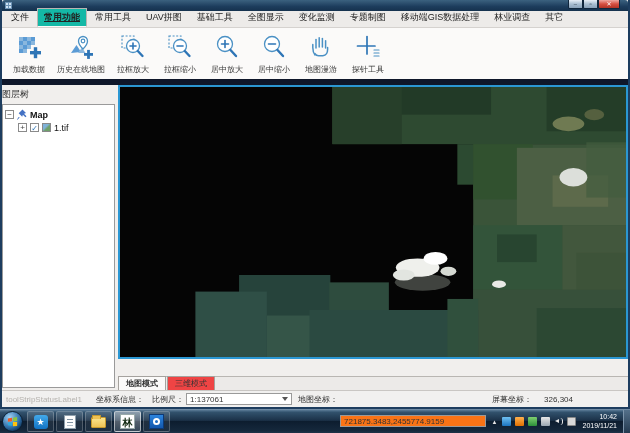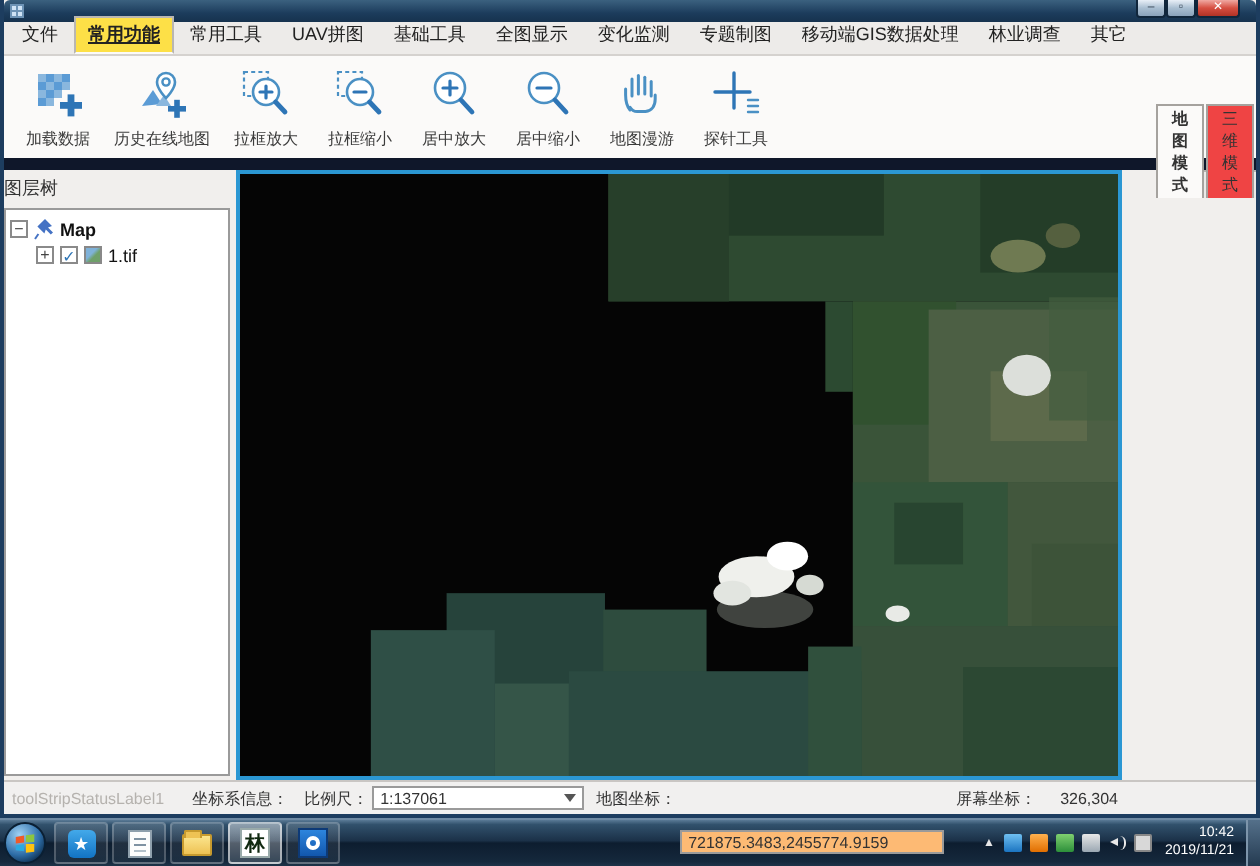--- a/index.html
+++ b/index.html
@@ -20,21 +20,21 @@
   .win-btn { height:9px; font-size:6px; line-height:8px; text-align:center; color:#2a3a4a;
     border:1px solid #10263c; border-top:none; background:linear-gradient(#e8eff7,#a9bed1 50%,#8aa2ba);
     border-radius:0 0 2px 2px; width:15px; }
   .win-btn.close { width:22px; background:linear-gradient(#f0a9a2,#d64f41 50%,#b13225); color:#fff; }
 
   
   .tab-bar { height:17px; flex:0 0 17px; background:#edebe9; border-bottom:1px solid #d5d2cf;
     display:flex; align-items:flex-end; padding-left:2px; }
   .menu-tab { font-size:9px; color:#222; padding:2px 6px 2px; margin-right:1px; white-space:nowrap;
     border:1px solid transparent; }
-  .menu-tab.active { background:#fde047; border:1px solid #b9b6b2; border-bottom:1px solid #fbfaf9;
+  .menu-tab.active { background:#14b8a6; border:1px solid #b9b6b2; border-bottom:1px solid #fbfaf9;
     font-weight:bold;text-decoration:underline; }
 
   
   .toolbar { height:57px; flex:0 0 57px; background:#fbfaf9; border-bottom:6px solid #0f172a;
     display:flex; align-items:flex-start; padding:3px 0 0 4px; }
   .tool { width:46px; display:flex; flex-direction:column; align-items:center; margin-right:1px; }
   .tool .ic { width:30px; height:32px; display:flex; align-items:center; justify-content:center; }
   .tool .cap { font-size:8px; color:#3c3c3c; white-space:nowrap; margin-top:1px; }
   .tool.wide { width:56px; }
 
@@ -47,40 +47,40 @@
   .tree-row.child { padding-left:13px; }
   .expander { width:9px; height:9px; border:1px solid #8a8a8a; background:#fff; font-size:8px;
     line-height:7px; text-align:center; color:#444; margin-right:3px; flex:0 0 9px; }
   .checkbox { width:9px; height:9px; border:1px solid #8a8a8a; background:#fff; font-size:8px;
     line-height:9px; text-align:center; color:#2e75b6; margin-right:3px; flex:0 0 9px; }
   .raster-thumb { width:9px; height:9px; background:linear-gradient(135deg,#7fb2d9 40%,#6fa06a 60%);
     border:1px solid #888; margin-right:3px; flex:0 0 9px; }
   .tree-label { font-size:9px; color:#111; white-space:nowrap; }
   .tree-label.bold { font-weight:bold; }
 
-  .map-panel { flex:1; display:flex; min-width:0;gap:17px; }
+  .map-panel { flex:1; display:flex; flex-direction:column; min-width:0;gap:17px; }
   .map-canvas { flex:1; border:2px solid #2b97d3; background:#050505; position:relative; min-height:0; }
   .map-canvas svg { position:absolute; inset:0; width:100%; height:100%; }
   .map-tabstrip { height:14px; flex:0 0 14px; background:#eceae8; display:flex; align-items:flex-end;
     border-top:1px solid #b9b6b2; }
   .map-tab { font-size:8px; color:#333; padding:1px 7px 1px; background:#ef4444;
     border:1px solid #a5a29e; border-bottom:none; margin-right:1px; }
   .map-tab.active { background:#fbfaf9; font-weight:bold; }
 
   
   .status-bar { height:17px; flex:0 0 17px; background:#f1f0ef; border-top:1px solid #c9c6c3;
     display:flex; align-items:center; font-size:8px; color:#333; padding-left:4px; }
   .faint { color:#b5b2ae; margin-right:8px; white-space:nowrap; }
   .sb-label { margin:0 2px 0 6px; white-space:nowrap; }
   .scale-combo { width:106px; height:12px; background:#fff; border:1px solid #9a9a9a;
     display:flex; align-items:center; font-size:8px;gap:26px; }
   .scale-combo .val { flex:1; padding-left:3px; }
   .combo-arrow { width:0; height:0; border-left:3px solid transparent; border-right:3px solid transparent;
     border-top:4px solid #555; margin-right:3px; }
-  .coord-box { width:132px; height:12px; background:#fdba74; border:1px solid #9a9a9a;
+  .coord-box { width:146px; height:12px; background:#f97316; border:1px solid #9a9a9a;
     font-size:8px; padding:1px 3px 0; white-space:nowrap; overflow:hidden;margin-top:43px; }
   .screen-coord-val { margin-left:10px; }
 
   
   .taskbar { height:24px; display:flex; align-items:center; padding-left:2px;
     background:linear-gradient(#5a7a96 0%,#31516c 10%,#1b3148 45%,#0d1d2f 50%,#15283c 90%,#1d3349 100%);
     border-top:1px solid #6f8aa3; }
   .start-orb { width:21px; height:21px; border-radius:50%; margin-right:4px;
     background:radial-gradient(circle at 35% 28%, #9fd2f5, #2e6ea8 55%, #0c2b4a 85%);
     border:1px solid #0a1f33; display:flex; align-items:center; justify-content:center; }

